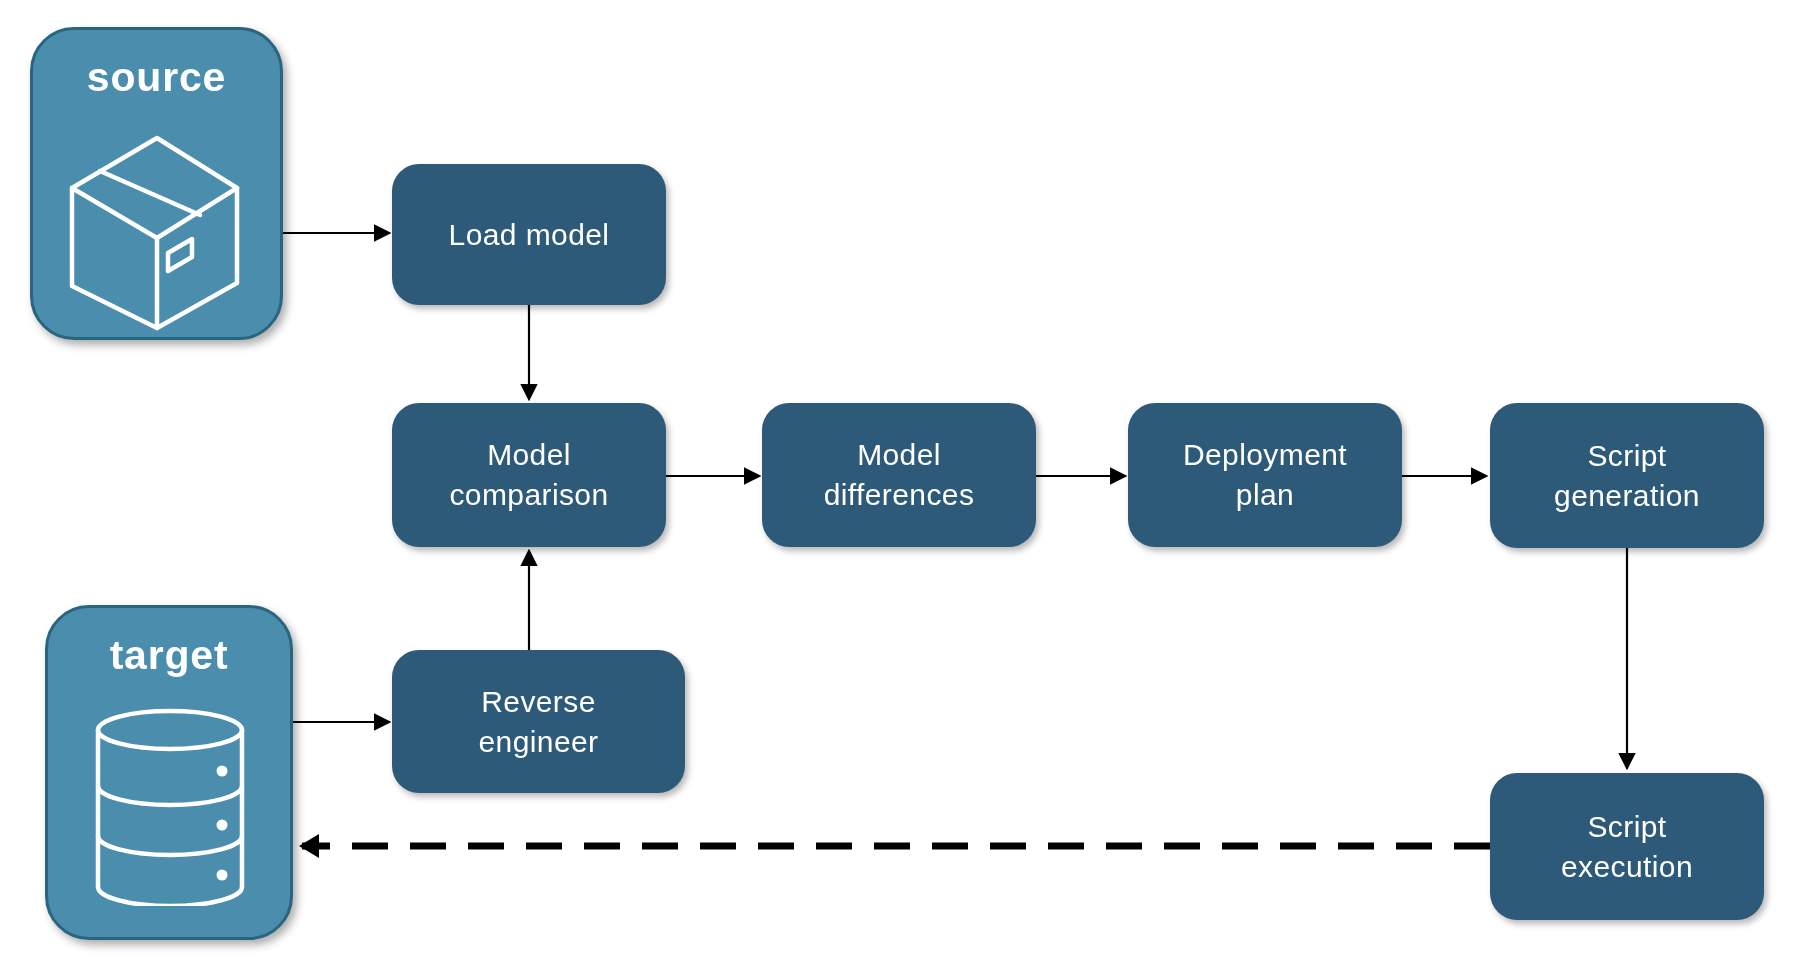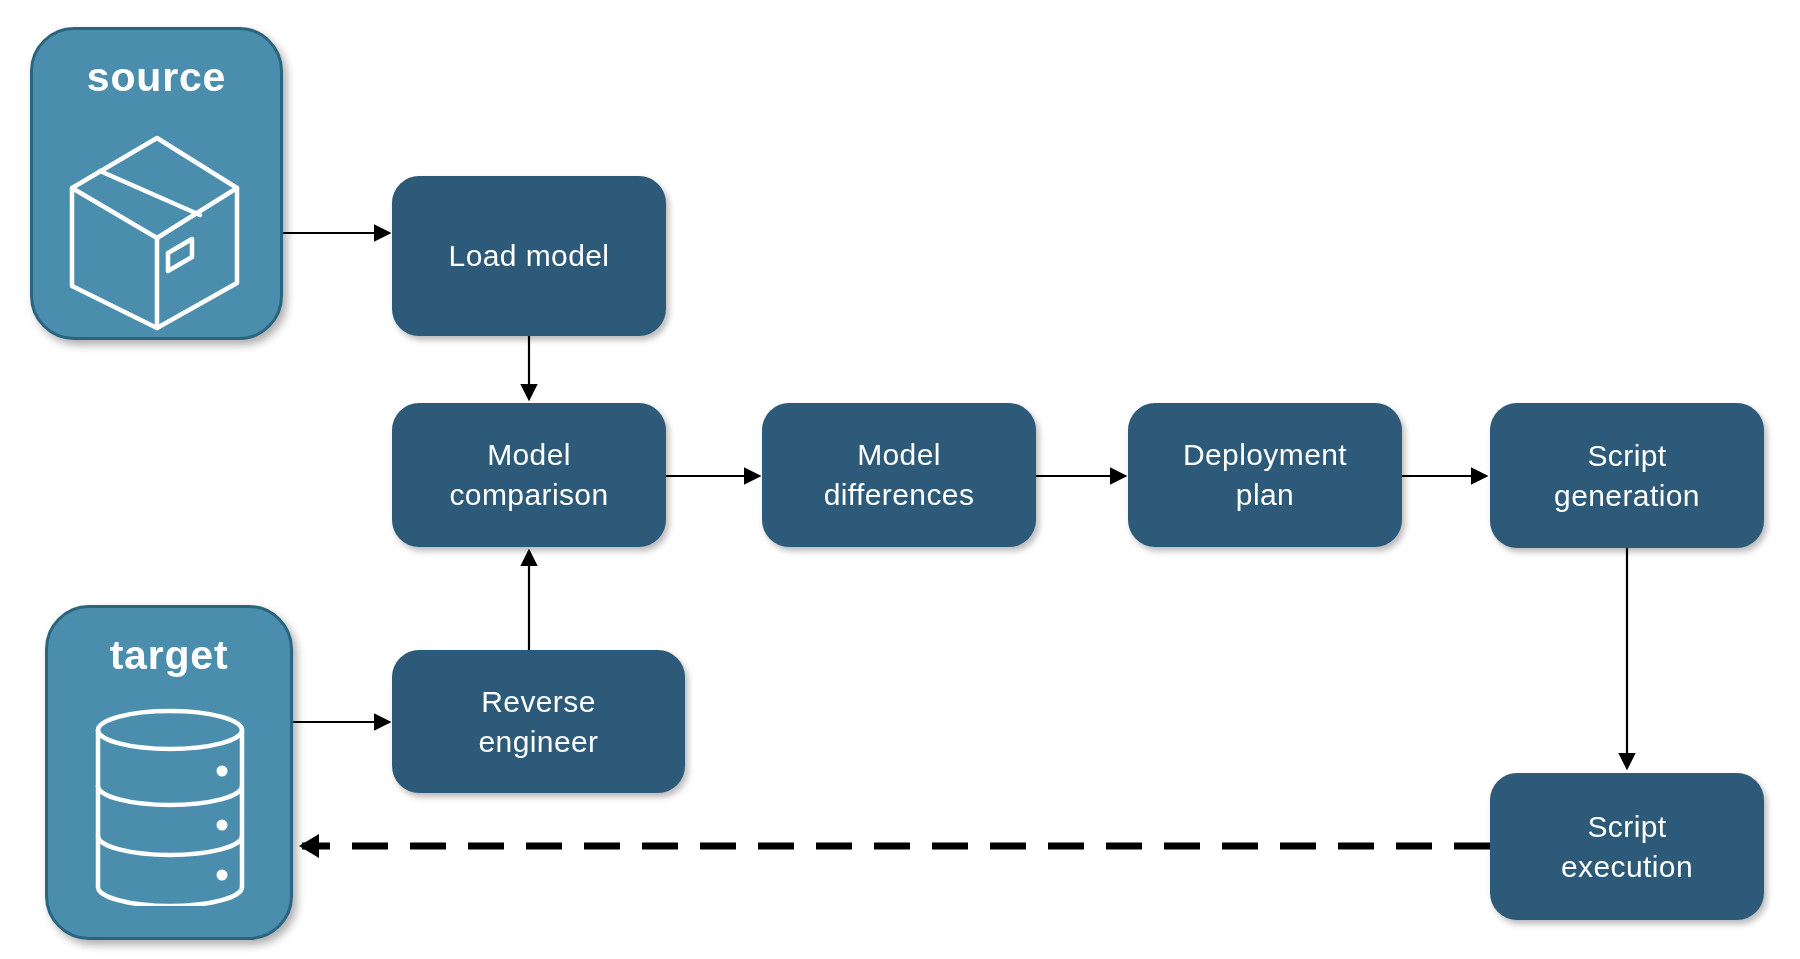--- a/index.html
+++ b/index.html
@@ -125,21 +125,21 @@
       <path d="M8,85 A72,19 0 0 0 152,85"></path>
       <path d="M8,135 A72,19 0 0 0 152,135"></path>
       <path d="M8,186 A72,19 0 0 0 152,186"></path>
       <circle cx="132" cy="70" r="5.5" fill="#ffffff" stroke="none"></circle>
       <circle cx="132" cy="124" r="5.5" fill="#ffffff" stroke="none"></circle>
       <circle cx="132" cy="174" r="5.5" fill="#ffffff" stroke="none"></circle>
     </svg>
   </div>
 
   <div id="node-layer">
-      <div class="node" style="left: 392px; top: 176px; width: 274px; height: 160px;">
+      <div class="node" style="left: 392px; top: 164px; width: 274px; height: 141px;">
         <span class="node-label">Load model</span>
       </div>
       <div class="node" style="left: 392px; top: 403px; width: 274px; height: 144px;">
         <span class="node-label">Model
 comparison</span>
       </div>
       <div class="node" style="left: 762px; top: 403px; width: 274px; height: 144px;">
         <span class="node-label">Model
 differences</span>
       </div>

